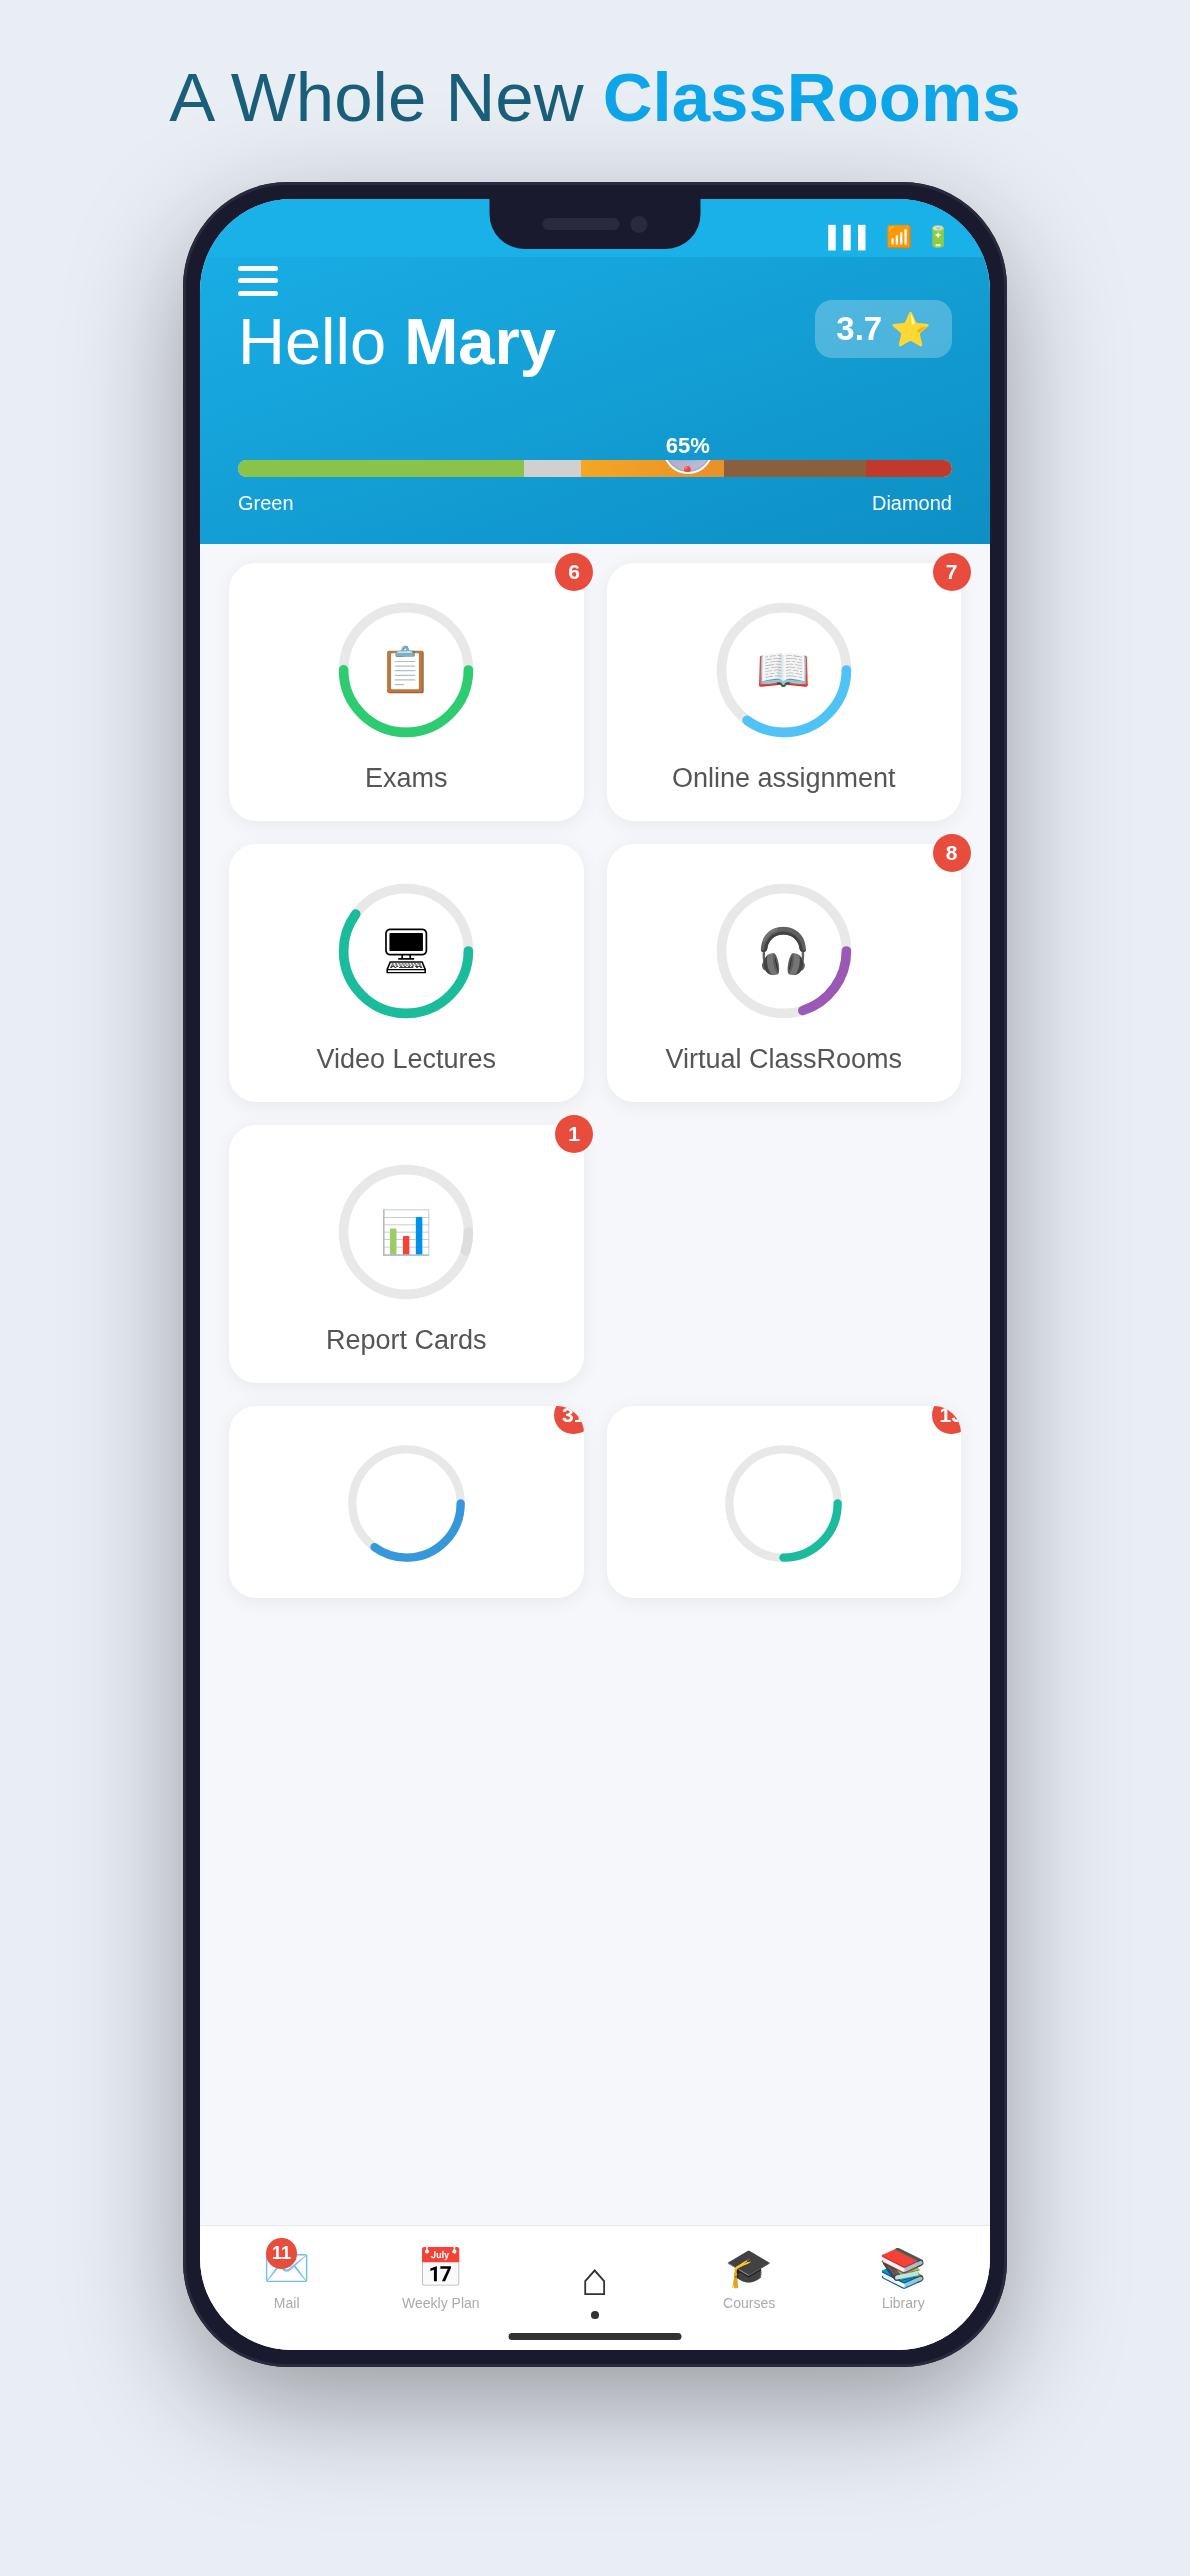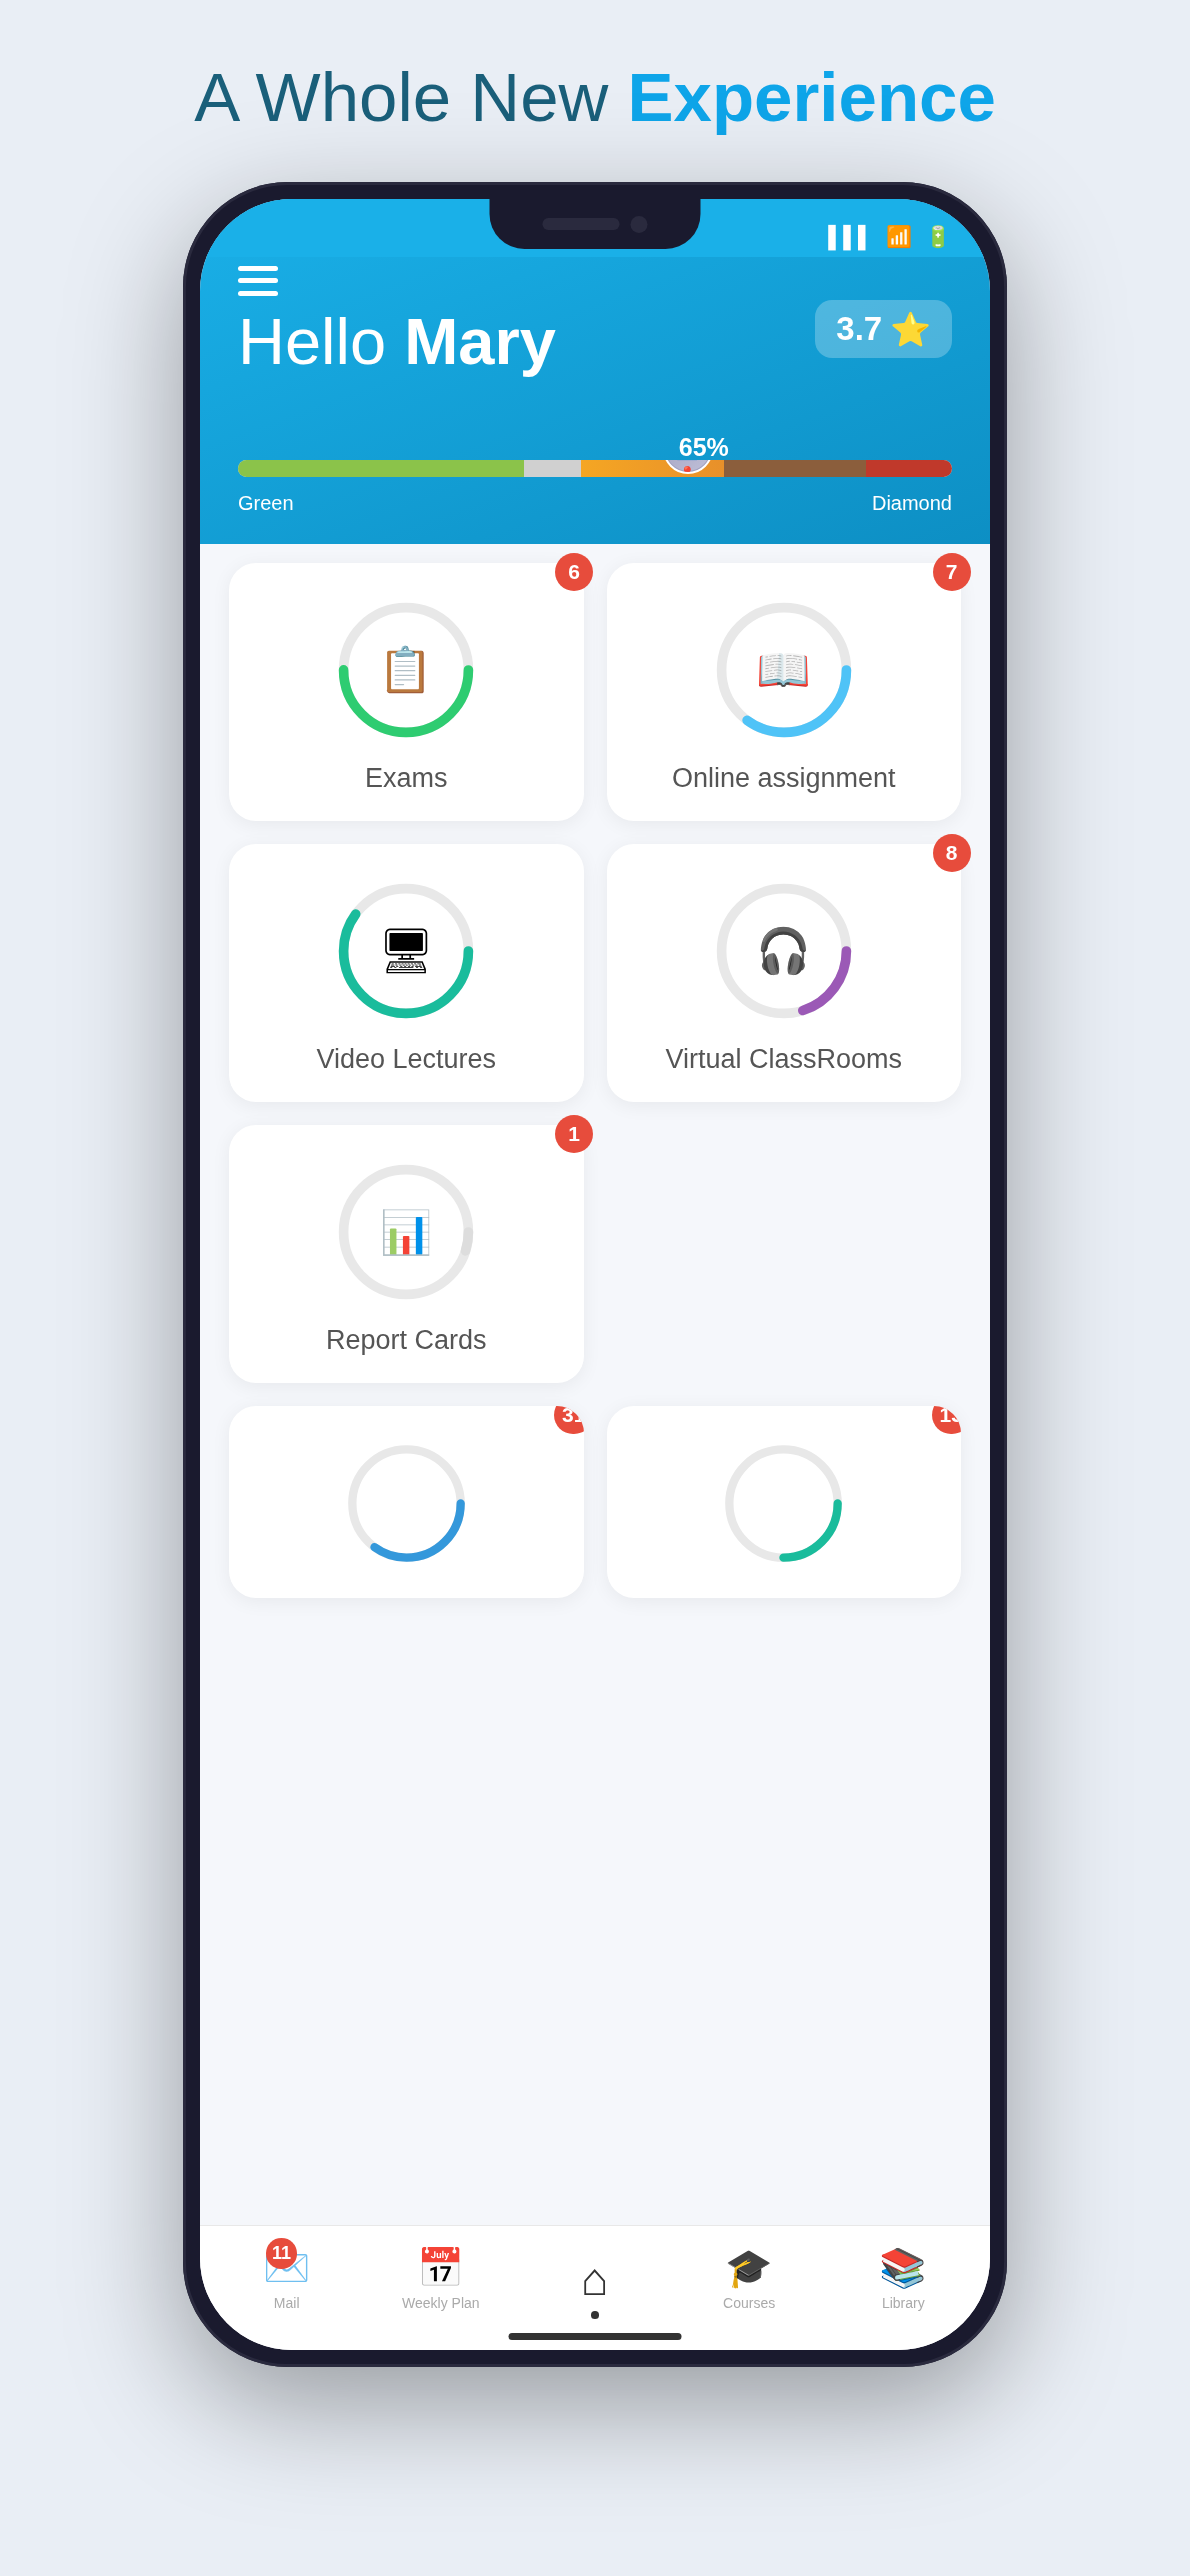--- a/index.html
+++ b/index.html
@@ -388,21 +388,21 @@
       height: 192px;
       overflow: hidden;
     }
   </style>
 </head>
 <body>
 
 <div class="bg-doodles"></div>
 
 <div style="position:absolute;top:58px;left:0;right:0;text-align:center;font-size:69px;font-weight:300;color:#1a5f7a;">
-  <span>A Whole New </span><strong style="color:#0ea5e9;font-weight:800;">Experience</strong>
+  <span>A Whole New </span><strong style="color:#0ea5e9;font-weight:800;">ClassRooms</strong>
 </div>
 
 <div class="phone-frame">
   <div class="phone-screen">
 
     <div class="status-bar">
       <span class="status-icon">▌▌▌</span>
       <span class="status-icon">📶</span>
       <span class="status-icon">🔋</span>
     </div>
@@ -434,21 +434,21 @@
           <div class="progress-bar-container">
             <div class="progress-segment-green"></div>
             <div class="progress-segment-white"></div>
             <div class="progress-segment-orange"></div>
             <div class="progress-segment-dark"></div>
             <div class="progress-segment-red"></div>
             <div class="progress-avatar">
               <div class="avatar-person">👤</div>
             </div>
           </div>
-          <div style="position:absolute;top:-27px;left:63%;transform:translateX(-50%);color:white;font-size:25px;font-weight:600;margin-left:16px;">65%</div>
+          <div style="position:absolute;top:-27px;left:63%;transform:translateX(-50%);color:white;font-size:22px;font-weight:600;">65%</div>
         </div>
         <div class="progress-labels">
           <span>Green</span>
           <span>Diamond</span>
         </div>
       </div>
     </div>
 
     <div class="main-content">
       <div class="grid">

